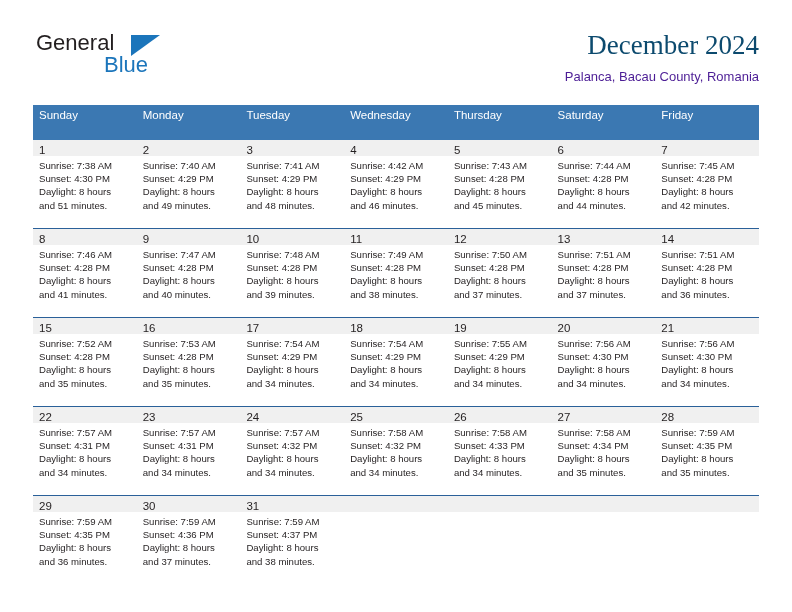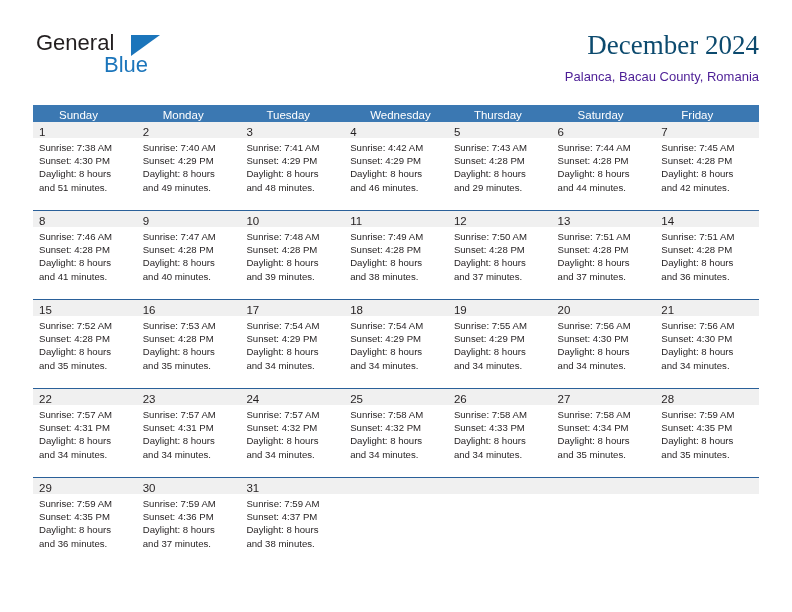--- a/index.html
+++ b/index.html
@@ -97,29 +97,28 @@
   }
 
   .cal-head-row {
     display: flex;
     width: 100%;
     background: #3b78b2;
   }
   .cal-head-cell {
     flex: 1 1 0;
     box-sizing: border-box;
-    height: 17px;
+    height: 35px;
     line-height: 21px;
     padding-left: 6px;
     color: #ffffff;
     font-size: 11.5px;
     font-family: "Liberation Sans", sans-serif;
     white-space: nowrap;
     overflow: hidden;
-    margin-left: 20px;
   }
 
   .week-row {
     display: flex;
     width: 100%;
     border-top: 1.6px solid #2a6099;
     box-sizing: border-box;
   }
   .week-row:first-of-type {
     border-top: none;
@@ -227,21 +226,21 @@
               <div class="info-line">Daylight: 8 hours</div>
               <div class="info-line">and 46 minutes.</div>
             </div>
           </div>
           <div class="day-cell">
             <div class="day-num-band"><span class="day-num">5</span></div>
             <div class="day-info">
               <div class="info-line">Sunrise: 7:43 AM</div>
               <div class="info-line">Sunset: 4:28 PM</div>
               <div class="info-line">Daylight: 8 hours</div>
-              <div class="info-line">and 29 minutes.</div>
+              <div class="info-line">and 45 minutes.</div>
             </div>
           </div>
           <div class="day-cell">
             <div class="day-num-band"><span class="day-num">6</span></div>
             <div class="day-info">
               <div class="info-line">Sunrise: 7:44 AM</div>
               <div class="info-line">Sunset: 4:28 PM</div>
               <div class="info-line">Daylight: 8 hours</div>
               <div class="info-line">and 44 minutes.</div>
             </div>

